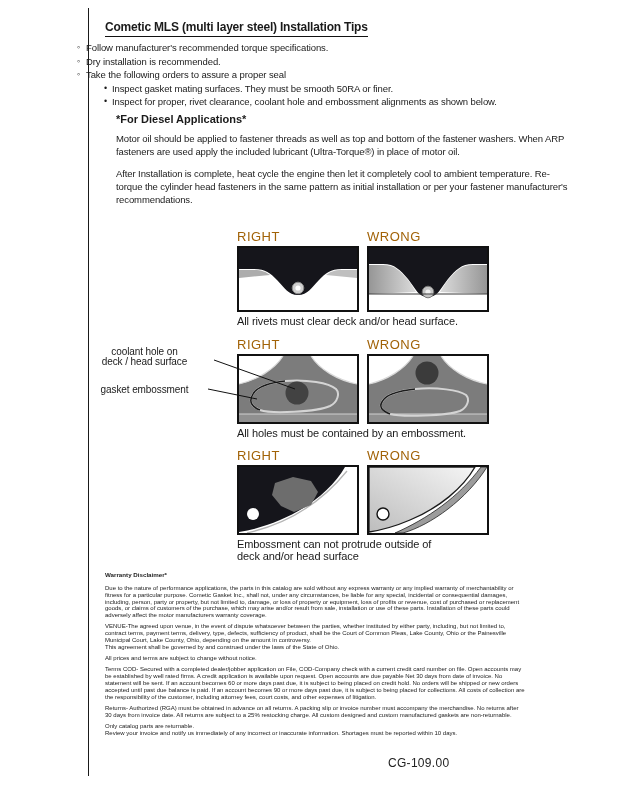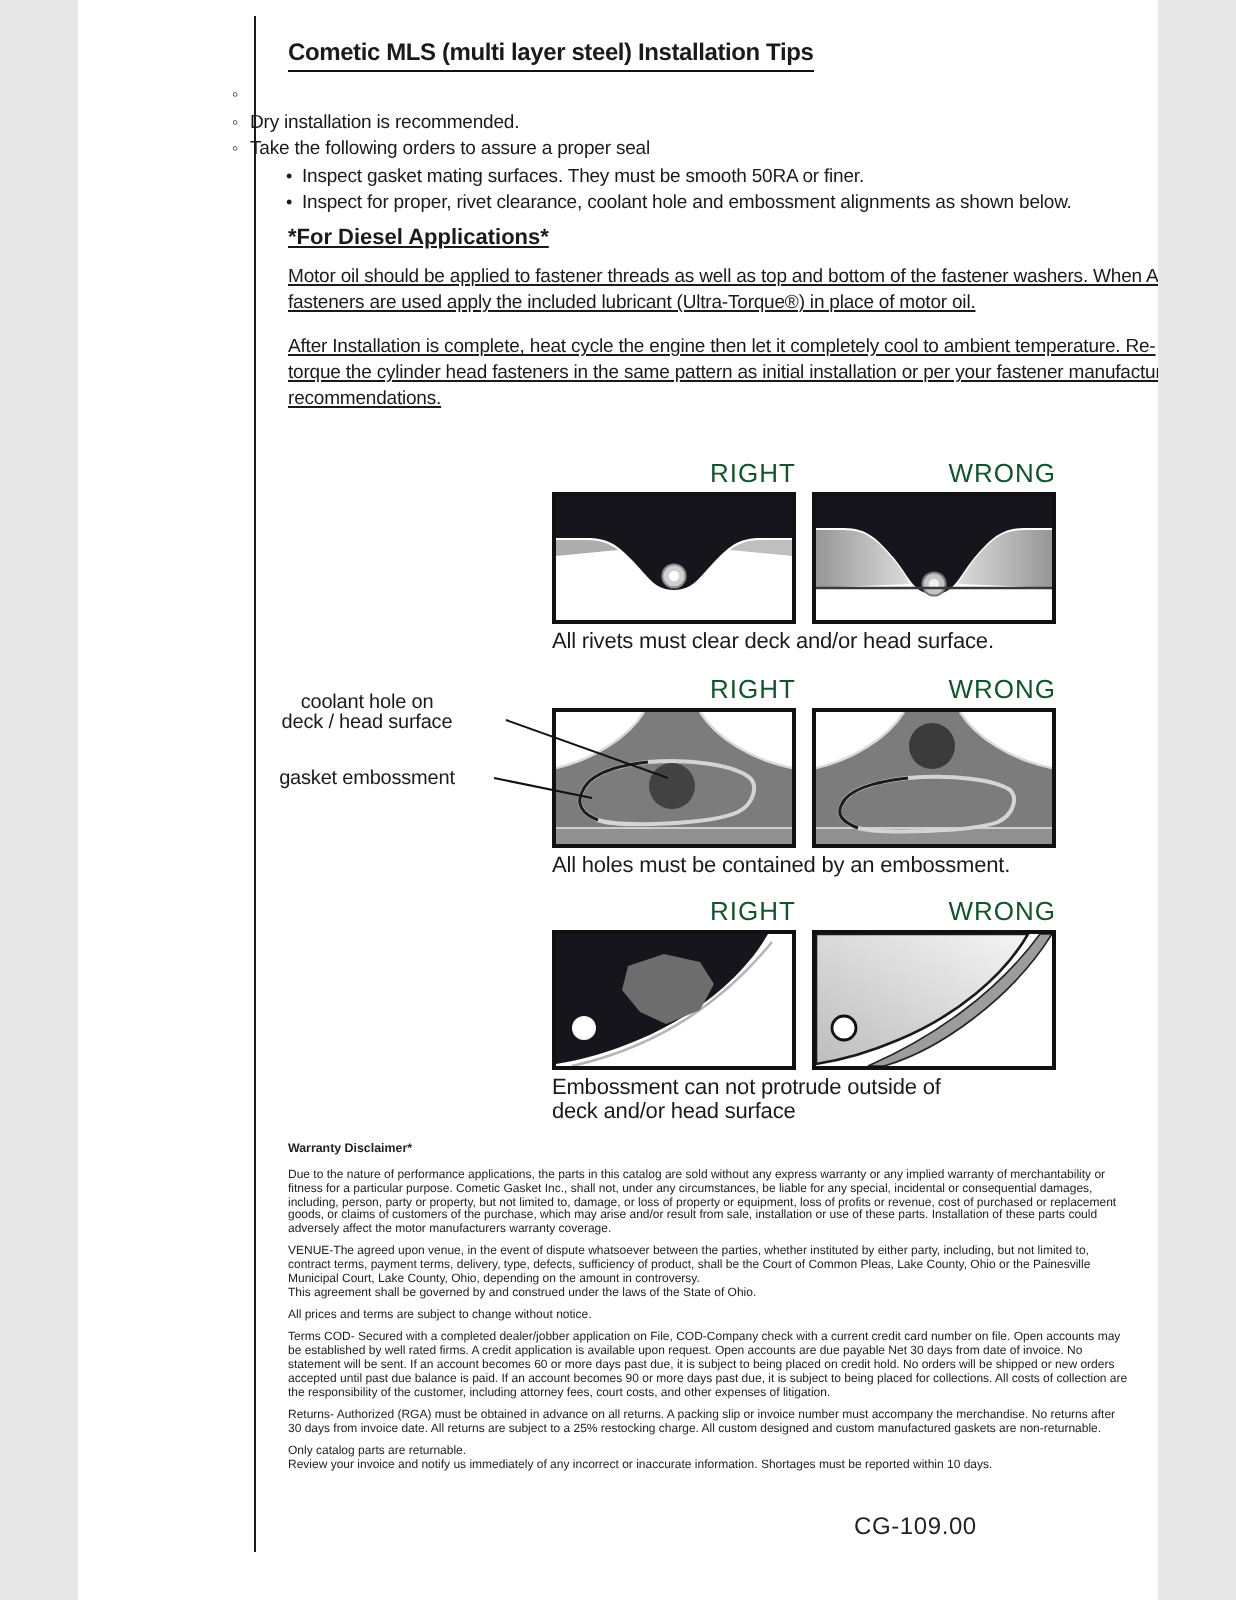--- a/index.html
+++ b/index.html
@@ -1,48 +1,48 @@
 <!DOCTYPE html>
 <html><head>
 <meta charset="utf-8">
 <style>
   html,body{margin:0;padding:0;background:#e8e8e8;}
   .page{
-    position:relative;width:540px;height:800px;background:#ffffff;
+    position:relative;width:618px;height:800px;background:#ffffff;
     font-family:"Liberation Sans", sans-serif;color:#1a1a1a;overflow:hidden;
     margin:0 auto;
   }
   .edge-line{position:absolute;left:88px;top:8px;width:1px;height:768px;background:#1a1a1a;}
 
   
   .title-block{position:absolute;left:105px;top:17px;}
   .title{
     font-size:12px;font-weight:bold;letter-spacing:-0.2px;
     border-bottom:1.5px solid #111;padding-bottom:2px;display:inline-block;
   }
 
   
   .bullets{position:absolute;left:77px;top:41px;width:470px;font-size:9.5px;letter-spacing:-0.1px;}
   .b-row{display:flex;line-height:13.5px;}
   .b-glyph{width:9px;flex:0 0 9px;text-align:left;font-size:9px;}
   .b-sub{margin-left:27px;}
   .b-sub .b-glyph{width:8px;flex:0 0 8px;}
 
   
-  .diesel{position:absolute;left:105px;top:113px;width:452px;text-decoration:underline;}
+  .diesel{position:absolute;left:116px;top:113px;width:452px;}
   .diesel-heading{font-size:11px;font-weight:bold;margin:0 0 7px 0;}
   .diesel p{font-size:9.5px;line-height:13px;letter-spacing:-0.1px;margin:0 0 9px 0;}
   .diesel .note{margin-top:3px;}
 
   
   .diagrams{position:absolute;left:237px;top:229px;width:252px;}
   .diag-row{margin-bottom:9px;}
   .diag-pair{display:flex;gap:8px;}
   .diag-col{width:122px;}
-  .diag-head{text-align:right;font-size:13px;letter-spacing:0.5px;margin-bottom:2px;color:#14532d;}
+  .diag-head{text-align:left;font-size:13px;letter-spacing:0.5px;margin-bottom:2px;color:#a16207;}
   .diag-box{width:118px;height:62px;border:2px solid #111;background:#fff;}
   .diag-box.tall{height:66px;}
   .diag-box svg{display:block;}
   .caption{font-size:11px;line-height:11.5px;letter-spacing:-0.1px;margin-top:4px;}
   .caption.narrow{width:220px;}
   .row-holes{position:relative;}
   .hole-label{
     position:absolute;width:135px;text-align:center;font-size:10px;line-height:10.5px;
     letter-spacing:-0.1px;left:-160px;
   }
@@ -65,20 +65,21 @@
 
   <div class="edge-line"></div>
 
   <div class="title-block">
     <span class="title">Cometic MLS (multi layer steel) Installation Tips</span>
   </div>
 
   <div class="bullets">
     <div class="b-row">
       <span class="b-glyph">◦</span>
+      <span>Follow manufacturer's recommended torque specifications.</span>
     </div>
     <div class="b-row">
       <span class="b-glyph">◦</span>
       <span>Dry installation is recommended.</span>
     </div>
     <div class="b-row">
       <span class="b-glyph">◦</span>
       <span>Take the following orders to assure a proper seal</span>
     </div>
     <div class="b-row b-sub">

